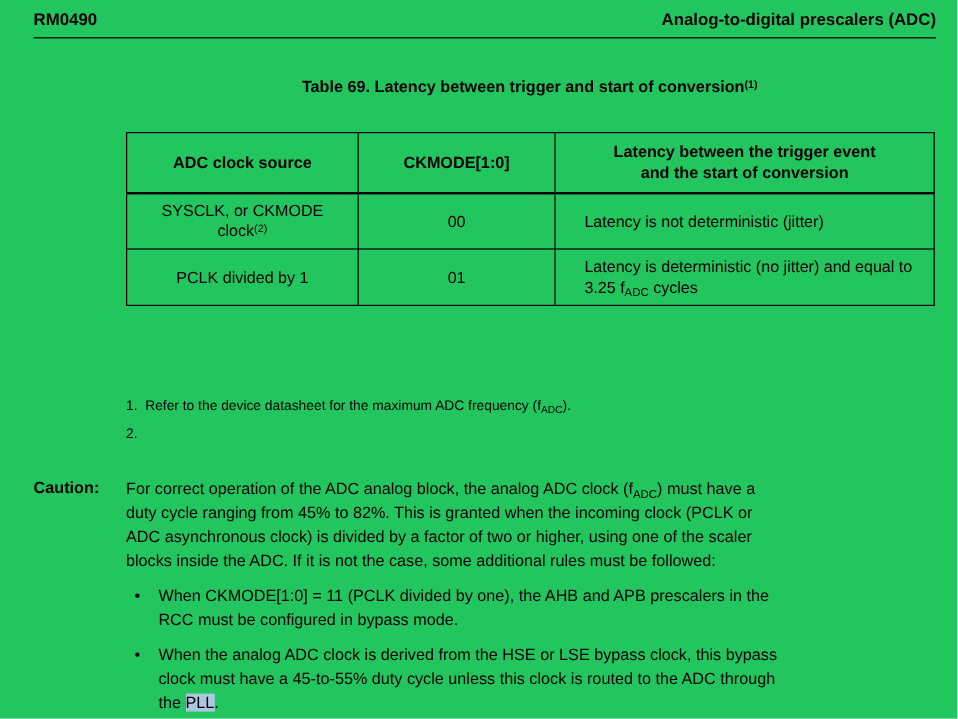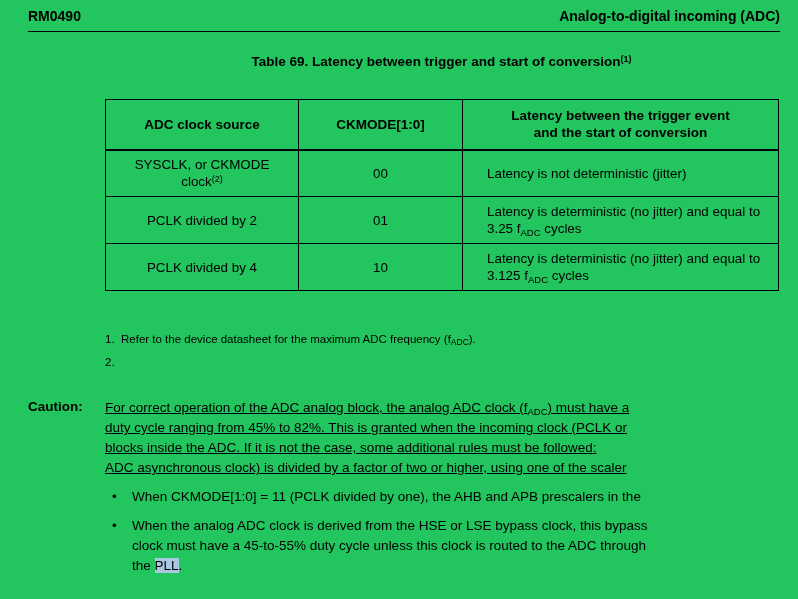--- a/index.html
+++ b/index.html
@@ -13,21 +13,21 @@
   .header {
     position:absolute; left:28px; top:8px; width:752px;
     display:flex; justify-content:space-between;
     font-size:14px; font-weight:bold;
   }
   .header-rule {
     position:absolute; left:28px; top:31px; width:752px;
     border-top:1.5px solid #000;
   }
   
-  .table-wrap { position:absolute; left:105px; top:52px; width:673px; }
+  .table-wrap { position:absolute; left:105px; top:63px; width:673px; }
   .table-title {
     text-align:center; font-size:13.5px; font-weight:bold;
     line-height:19px; margin-bottom:6px;
   }
   table.latency { border-collapse:collapse; width:673px; table-layout:fixed;margin-top:28px; }
   .latency th, .latency td { border:1px solid #000; font-size:13.4px; }
   .latency th {
     height:50px; font-weight:bold; text-align:center; vertical-align:middle;
     border-bottom:2.5px solid #000; padding:0 4px; font-size:13.5px;
   }
@@ -40,34 +40,34 @@
   sub { font-size:9.5px; vertical-align:-3px; line-height:0; }
   
   .footnotes { position:absolute; left:105px; top:333px; }
   .fn { display:flex; font-size:11.5px; line-height:13px; margin-bottom:10px; }
   .fn-num { width:16px; flex-shrink:0; }
   .fn sub { font-size:8.5px; vertical-align:-2px; }
   
   .caution-label { position:absolute; left:28px; top:399px; font-size:13.5px; font-weight:bold;text-align:center; }
   .caution-body  { position:absolute; left:105px; top:398px; font-size:13.5px; }
   .bline { display:block; line-height:20px; white-space:nowrap; }
-  .para { margin-bottom:9px;text-decoration:underline; }
+  .para { margin-bottom:9px; }
   .bullet { display:flex; margin-bottom:9px; }
   .bullet-marker { width:27px; padding-left:7px; flex-shrink:0; line-height:20px; font-size:13.5px; }
   .bullet-text { flex:1; }
   .hl { background-color:#abc8e2;margin-top:42px; }
 </style>
 </head>
 <body>
 
 <div class="page">
 
   <div class="header">
     <span>RM0490</span>
-    <span>Analog-to-digital incoming (ADC)</span>
+    <span>Analog-to-digital prescalers (ADC)</span>
   </div>
   <div class="header-rule"></div>
 
   <div class="table-wrap">
     <div class="table-title">
       <span>Table 69. Latency between trigger and start of conversion</span><sup>(1)</sup>
     </div>
 
     <table class="latency">
       <colgroup>
@@ -92,38 +92,27 @@
             <span class="cell-line auto-hide"><span>clock</span><sup>(2)</sup></span>
           </td>
           <td class="c">00</td>
           <td class="l">
             <span class="cell-line">Latency is not deterministic (jitter)</span>
 
           </td>
         </tr>
         <tr>
           <td class="c">
-            <span class="cell-line">PCLK divided by 2</span>
+            <span class="cell-line">PCLK divided by 1</span>
 
           </td>
           <td class="c">01</td>
           <td class="l">
             <span class="cell-line">Latency is deterministic (no jitter) and equal to</span>
             <span class="cell-line auto-hide"><span>3.25 f</span><sub>ADC</sub><span> cycles</span></span>
-          </td>
-        </tr>
-        <tr>
-          <td class="c">
-            <span class="cell-line">PCLK divided by 4</span>
-
-          </td>
-          <td class="c">10</td>
-          <td class="l">
-            <span class="cell-line">Latency is deterministic (no jitter) and equal to</span>
-            <span class="cell-line auto-hide"><span>3.125 f</span><sub>ADC</sub><span> cycles</span></span>
           </td>
         </tr>
       </tbody>
     </table>
   </div>
 
   <div class="footnotes">
     <div class="fn">
       <span class="fn-num">1.</span>
       <span class="fn-text"><span>Refer to the device datasheet for the maximum ADC frequency (f</span><sub>ADC</sub><span>).</span></span>
@@ -132,28 +121,29 @@
       <span class="fn-num">2.</span>
     </div>
   </div>
 
   <div class="caution-label">Caution:</div>
 
   <div class="caution-body">
     <div class="para">
       <span class="bline"><span>For correct operation of the ADC analog block, the analog ADC clock (f</span><sub>ADC</sub><span>) must have a</span></span>
       <span class="bline">duty cycle ranging from 45% to 82%. This is granted when the incoming clock (PCLK or</span>
+      <span class="bline">ADC asynchronous clock) is divided by a factor of two or higher, using one of the scaler</span>
       <span class="bline">blocks inside the ADC. If it is not the case, some additional rules must be followed:</span>
-      <span class="bline">ADC asynchronous clock) is divided by a factor of two or higher, using one of the scaler</span>
     </div>
 
     <div class="bullet">
       <span class="bullet-marker">•</span>
       <span class="bullet-text">
         <span class="bline">When CKMODE[1:0] = 11 (PCLK divided by one), the AHB and APB prescalers in the</span>
+        <span class="bline">RCC must be configured in bypass mode.</span>
 
       </span>
     </div>
 
     <div class="bullet">
       <span class="bullet-marker">•</span>
       <span class="bullet-text">
         <span class="bline">When the analog ADC clock is derived from the HSE or LSE bypass clock, this bypass</span>
         <span class="bline">clock must have a 45-to-55% duty cycle unless this clock is routed to the ADC through</span>
         <span class="bline auto-hide"><span>the </span><span class="hl" style="background-color: rgb(171, 200, 226);">PLL</span><span>.</span></span>

